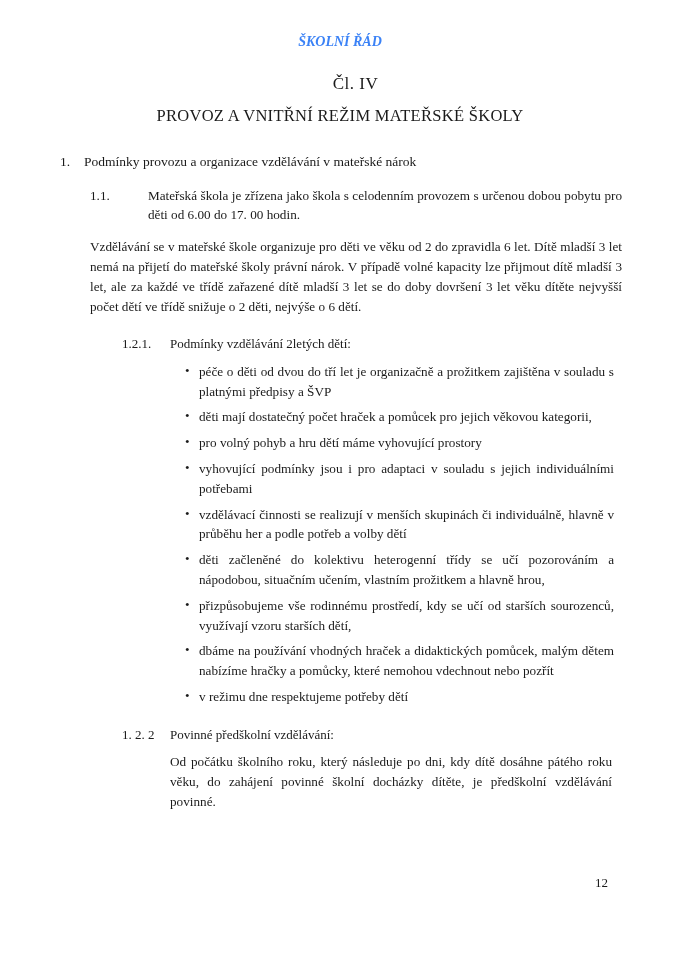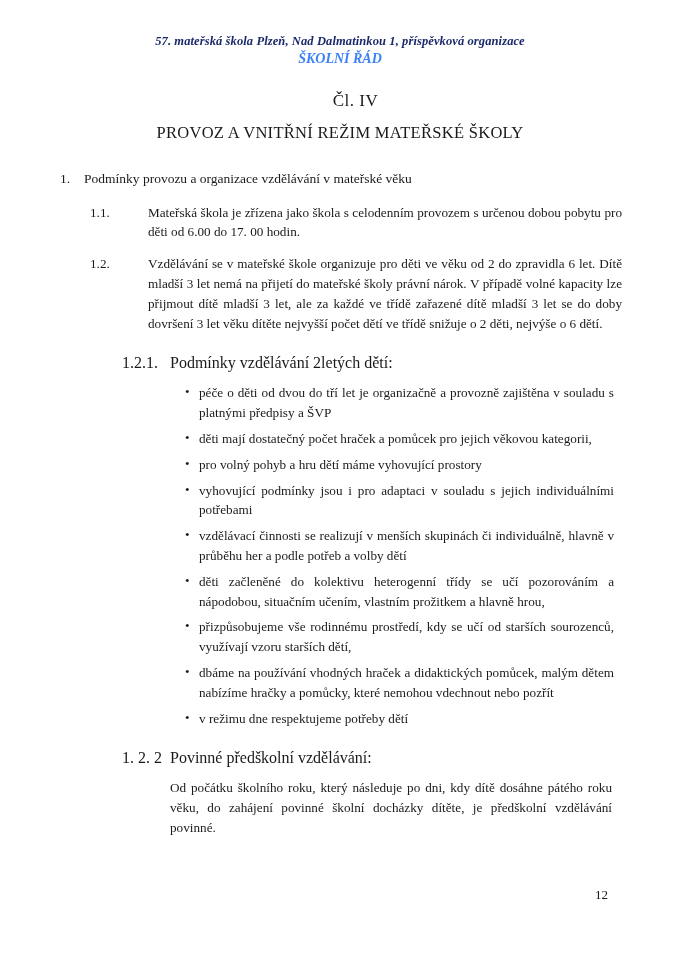--- a/index.html
+++ b/index.html
@@ -74,21 +74,21 @@
   }
   .lvl2 .num {
     width: 34px;
     flex: 0 0 34px;
   }
   .lvl2 .txt {
     flex: 1;
   }
   .lvl3 {
     display: flex;
-    font-size: 16px;
+    font-size: 13px;
     line-height: 1.5;
     margin: 18px 0 8px 62px;
   }
   .lvl3 .num {
     width: 48px;
     flex: 0 0 48px;
   }
   .lvl3 .txt {
     flex: 1;
   }
@@ -118,62 +118,60 @@
     line-height: 1.5;
     text-align: justify;
     font-family: Liberation Serif, serif;
   }
   .para-block p {
     margin: 0 0 8px 0;
   }
   .page-number {
     position: absolute;
     right: 72px;
-    bottom: 58px;
+    bottom: 70px;
     font-size: 13px;
   }
 </style>
 </head>
 <body>
 
 <div class="page">
 
   <div class="header">
-    <div class="header-line1" style="color: rgb(27, 42, 107);">57. mateřská škola Plzeň, Nad Dalmatinkou 1, příspěvková organizace</div>
     <div class="header-line2" style="color: #3b82f6;">ŠKOLNÍ ŘÁD</div>
   </div>
 
   <div class="article">Čl. IV</div>
 
   <div class="doc-title">PROVOZ A VNITŘNÍ REŽIM MATEŘSKÉ ŠKOLY</div>
 
   <div class="body">
 
     <div class="lvl1">
       <div class="num">1.</div>
-      <div class="txt">Podmínky provozu a organizace vzdělávání v mateřské věku</div>
+      <div class="txt">Podmínky provozu a organizace vzdělávání v mateřské nárok</div>
     </div>
 
     <div class="lvl2">
       <div class="num">1.1.</div>
       <div class="txt">Mateřská škola je zřízena jako škola s celodenním provozem s určenou dobou pobytu pro děti od 6.00 do 17. 00 hodin.</div>
     </div>
 
     <div class="lvl2">
-      <div class="num">1.2.</div>
       <div class="txt">Vzdělávání se v mateřské škole organizuje pro děti ve věku od 2 do zpravidla 6 let. Dítě mladší 3 let nemá na přijetí do mateřské školy právní nárok. V případě volné kapacity lze přijmout dítě mladší 3 let, ale za každé ve třídě zařazené dítě mladší 3 let se do doby dovršení 3 let věku dítěte nejvyšší počet dětí ve třídě snižuje o 2 děti, nejvýše o 6 dětí.</div>
     </div>
 
     <div class="lvl3">
       <div class="num">1.2.1.</div>
       <div class="txt">Podmínky vzdělávání 2letých dětí:</div>
     </div>
 
     <ul class="bullets">
-      <li>péče o děti od dvou do tří let je organizačně a provozně zajištěna v souladu s platnými předpisy a ŠVP</li>
+      <li>péče o děti od dvou do tří let je organizačně a prožitkem zajištěna v souladu s platnými předpisy a ŠVP</li>
       <li>děti mají dostatečný počet hraček a pomůcek pro jejich věkovou kategorii,</li>
       <li>pro volný pohyb a hru dětí máme vyhovující prostory</li>
       <li>vyhovující podmínky jsou i pro adaptaci v souladu s jejich individuálními potřebami</li>
       <li>vzdělávací činnosti se realizují v menších skupinách či individuálně, hlavně v průběhu her a podle potřeb a volby dětí</li>
       <li>děti začleněné do kolektivu heterogenní třídy se učí pozorováním a nápodobou, situačním učením, vlastním prožitkem a hlavně hrou,</li>
       <li>přizpůsobujeme vše rodinnému prostředí, kdy se učí od starších sourozenců, využívají vzoru starších dětí,</li>
       <li>dbáme na používání vhodných hraček a didaktických pomůcek, malým dětem nabízíme hračky a pomůcky, které nemohou vdechnout nebo pozřít</li>
       <li>v režimu dne respektujeme potřeby dětí</li>
     </ul>
 

